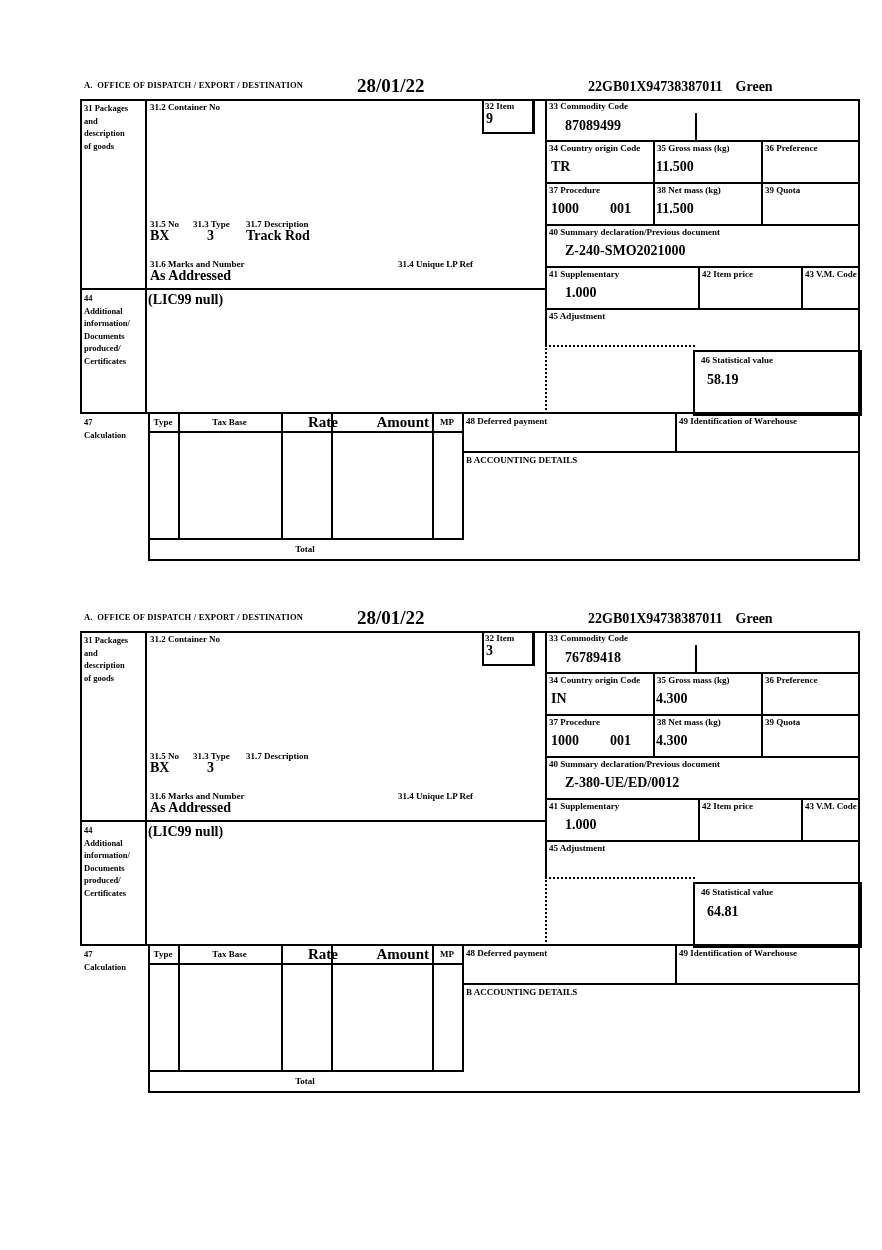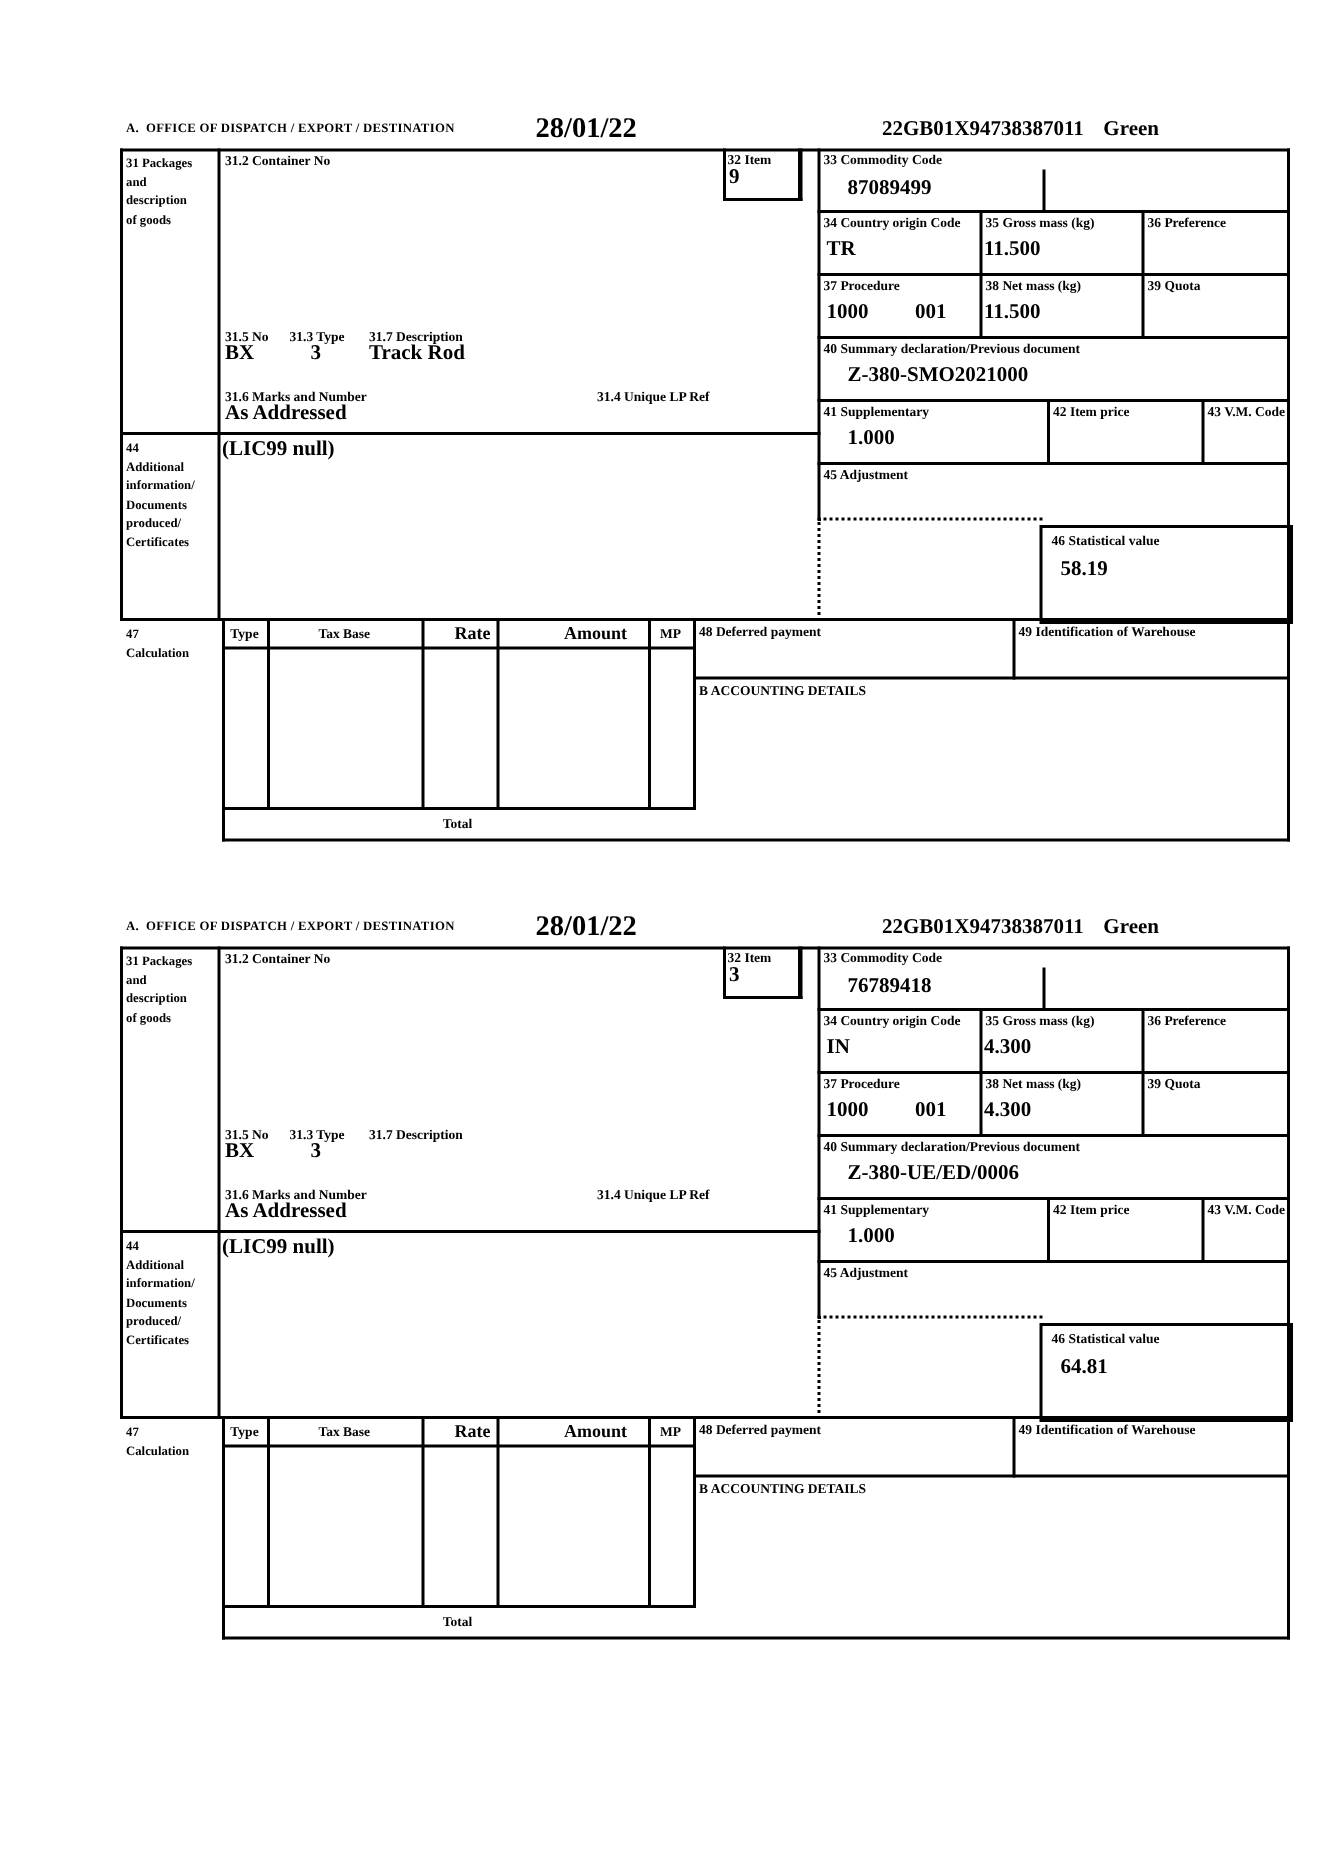--- a/index.html
+++ b/index.html
@@ -8,21 +8,21 @@
   .form{position:absolute;left:80px;width:780px;height:482px;}
   
   .ln{position:absolute;height:0;border-top:2px solid #000;}
   .lnd{position:absolute;height:0;border-top:2px dotted #000;}
   .lv{position:absolute;width:0;border-left:2px solid #000;}
   .lvd{position:absolute;width:0;border-left:2px dotted #000;}
   .lv3{position:absolute;width:0;border-left:3px solid #000;}
   
   .lbl{position:absolute;font-size:9px;line-height:10px;white-space:nowrap;}
   .lblc{position:absolute;font-size:9px;line-height:10px;text-align:center;}
-  .lblr{position:absolute;font-size:12px;line-height:10px;text-align:right;box-sizing:border-box;}
+  .lblr{position:absolute;font-size:15px;line-height:10px;text-align:right;box-sizing:border-box;margin-left:11px;}
   .val{position:absolute;font-size:14px;line-height:16px;white-space:nowrap;}
   .stack{position:absolute;font-size:8.5px;line-height:12.5px;white-space:nowrap;}
   .hdr-office{position:absolute;font-size:8.5px;line-height:11px;white-space:nowrap;letter-spacing:.2px;}
   .hdr-date{position:absolute;font-size:19px;line-height:15px;white-space:nowrap;}
   .hdr-ref{position:absolute;font-size:14px;line-height:16px;white-space:nowrap;display:flex;gap:13px;}
   .box46{position:absolute;border:2px solid #000;}
 </style>
 </head>
 <body>
 
@@ -115,21 +115,21 @@
     <div class="lbl" style="left:577px;top:63px">35 Gross mass (kg)</div>
     <div class="val" style="left:576px;top:79px">11.500</div>
     <div class="lbl" style="left:685px;top:63px">36 Preference</div>
     <div class="lbl" style="left:469px;top:105px">37 Procedure</div>
     <div class="val" style="left:471px;top:121px">1000</div>
     <div class="val" style="left:530px;top:121px">001</div>
     <div class="lbl" style="left:577px;top:105px">38 Net mass (kg)</div>
     <div class="val" style="left:576px;top:121px">11.500</div>
     <div class="lbl" style="left:685px;top:105px">39 Quota</div>
     <div class="lbl" style="left:469px;top:147px">40 Summary declaration/Previous document</div>
-    <div class="val" style="left:485px;top:163px">Z-380-SMO2021000</div>
+    <div class="val" style="left:485px;top:163px">Z-240-SMO2021000</div>
     <div class="lbl" style="left:469px;top:189px">41 Supplementary</div>
     <div class="val" style="left:485px;top:205px">1.000</div>
     <div class="lbl" style="left:622px;top:189px">42 Item price</div>
     <div class="lbl" style="left:725px;top:189px">43 V.M. Code</div>
     <div class="lbl" style="left:469px;top:231px">45 Adjustment</div>
     <div class="lbl" style="left:621px;top:275px">46 Statistical value</div>
     <div class="val" style="left:627px;top:292px">58.19</div>
 
     <div class="lblc" style="left:68px;top:337px;width:30px">Type</div>
     <div class="lblc" style="left:98px;top:337px;width:103px">Tax Base</div>
@@ -224,21 +224,21 @@
     <div class="lbl" style="left:577px;top:63px">35 Gross mass (kg)</div>
     <div class="val" style="left:576px;top:79px">4.300</div>
     <div class="lbl" style="left:685px;top:63px">36 Preference</div>
     <div class="lbl" style="left:469px;top:105px">37 Procedure</div>
     <div class="val" style="left:471px;top:121px">1000</div>
     <div class="val" style="left:530px;top:121px">001</div>
     <div class="lbl" style="left:577px;top:105px">38 Net mass (kg)</div>
     <div class="val" style="left:576px;top:121px">4.300</div>
     <div class="lbl" style="left:685px;top:105px">39 Quota</div>
     <div class="lbl" style="left:469px;top:147px">40 Summary declaration/Previous document</div>
-    <div class="val" style="left:485px;top:163px">Z-380-UE/ED/0006</div>
+    <div class="val" style="left:485px;top:163px">Z-380-UE/ED/0012</div>
     <div class="lbl" style="left:469px;top:189px">41 Supplementary</div>
     <div class="val" style="left:485px;top:205px">1.000</div>
     <div class="lbl" style="left:622px;top:189px">42 Item price</div>
     <div class="lbl" style="left:725px;top:189px">43 V.M. Code</div>
     <div class="lbl" style="left:469px;top:231px">45 Adjustment</div>
     <div class="lbl" style="left:621px;top:275px">46 Statistical value</div>
     <div class="val" style="left:627px;top:292px">64.81</div>
 
     <div class="lblc" style="left:68px;top:337px;width:30px">Type</div>
     <div class="lblc" style="left:98px;top:337px;width:103px">Tax Base</div>

